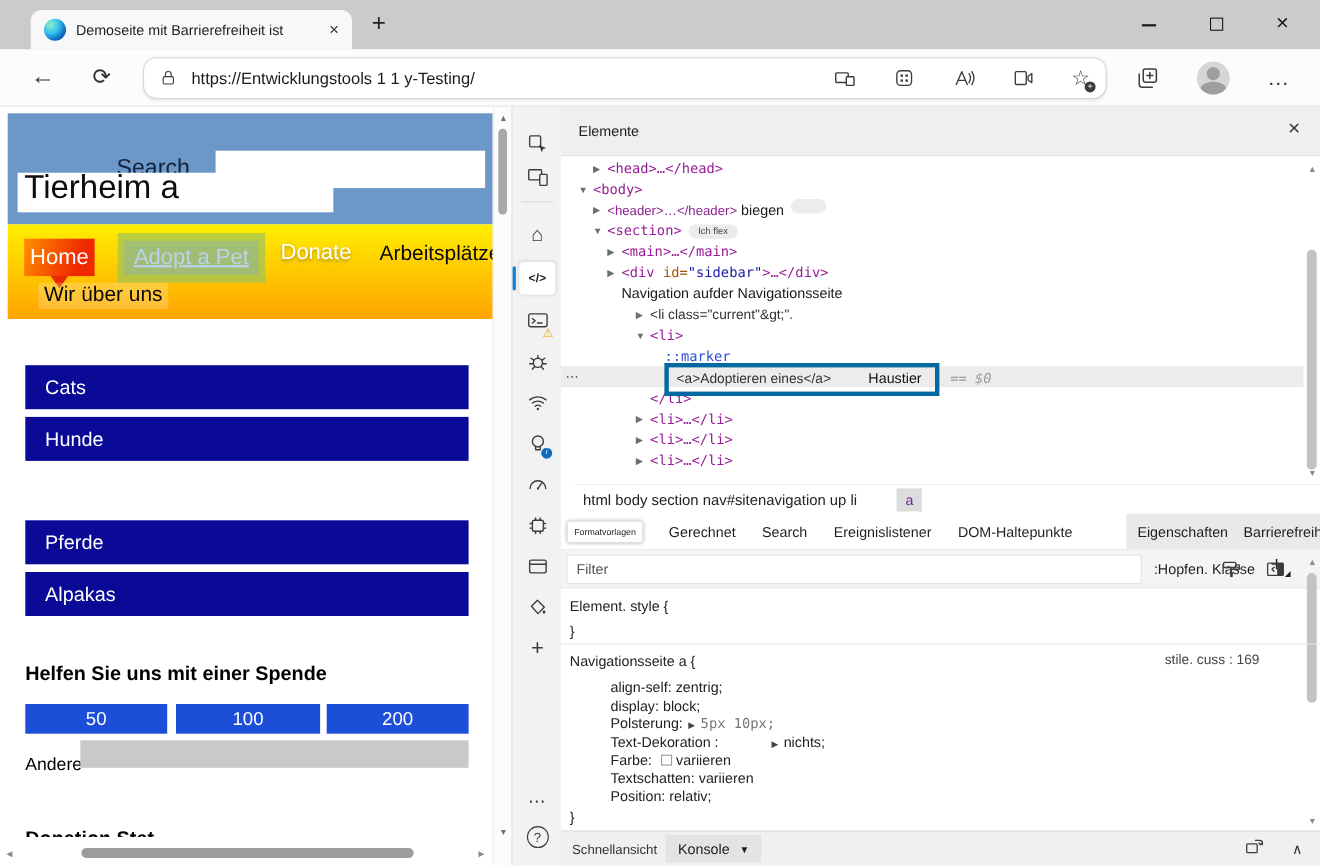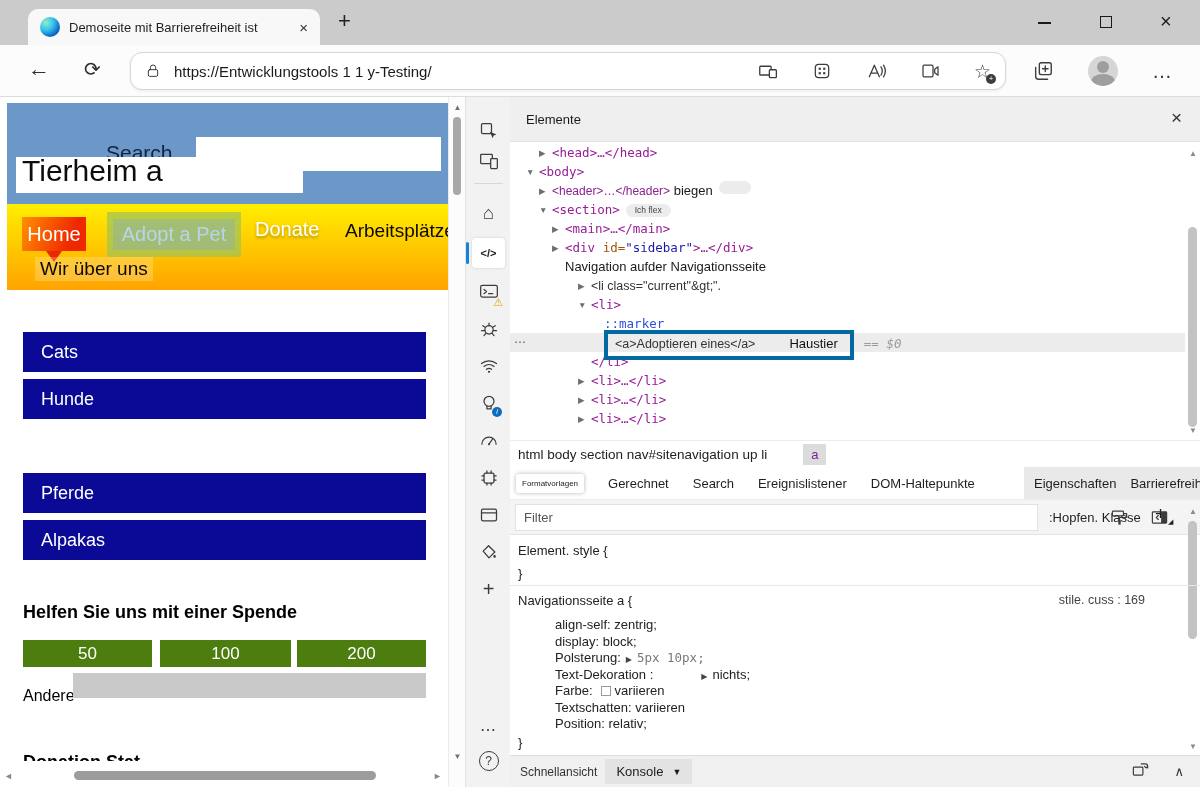--- a/index.html
+++ b/index.html
@@ -41,28 +41,28 @@
   .search-label { position:absolute; left:99px; top:38px; font-size:21px; color:#14233c; }
   .search-input { position:absolute; left:189px; top:34px; width:245px; height:34px; background:#fff; }
   .title-strip { position:absolute; left:16px; top:60px; width:287px; height:36px; background:#fff; z-index:1; }
   .site-title { position:absolute; left:22px; top:57px; font-size:30px; color:#0d0d0d; z-index:3; white-space:nowrap; }
   .size-tooltip { position:absolute; left:103px; top:60px; width:147px; height:39px; background:#fff; border-radius:7px; box-shadow:0 3px 9px rgba(0,0,0,0.35); z-index:2; display:flex; align-items:center; justify-content:center; font-size:17px; color:#8c8c8c; }
   .size-tooltip::after { content:""; position:absolute; left:66px; top:100%; border:9px solid transparent; border-top:11px solid #fff; }
   .site-nav { position:absolute; left:7px; top:107px; width:441px; height:86px; background:linear-gradient(180deg,#ffee00,#ffa300); }
   .nav-home { position:absolute; left:15px; top:13px; width:64px; height:34px; background:linear-gradient(110deg,#ff9000,#f02800 75%); color:#fff; font-size:20px; display:flex; align-items:center; justify-content:center; }
   .nav-home::after { content:""; position:absolute; left:24px; top:100%; border:8px solid transparent; border-top:11px solid #e82800; }
   .nav-adopt { position:absolute; left:100px; top:8px; width:134px; height:45px; background:rgba(158,196,88,0.72); display:flex; align-items:center; justify-content:center; }
-  .nav-adopt-inner { background:rgba(125,172,205,0.38); padding:4px 9px; font-size:20px; color:#b9d4ea; white-space:nowrap; }
+  .nav-adopt-inner { background:rgba(125,172,205,0.38); padding:4px 9px; font-size:20px; color:#b9d4ea; white-space:nowrap;text-decoration:underline; }
   .nav-donate { position:absolute; left:248px; top:14px; font-size:20px; color:#fff; text-shadow:0 2px 3px rgba(110,90,0,0.55); }
   .nav-arbeits { position:absolute; left:338px; top:16px; font-size:19px; color:#0a0a0a; white-space:nowrap; }
   .nav-wir { position:absolute; left:28px; top:53px; font-size:19px; color:#0a0a0a; background:rgba(255,255,255,0.22); padding:1px 5px; }
   .cat { position:absolute; left:23px; width:403px; height:40px; background:#0a0a96; color:#fff; font-size:18px; display:flex; align-items:center; padding-left:18px; }
   .cat0{top:235px}.cat1{top:282px}.cat2{top:329px}.cat3{top:376px}.cat4{top:423px}
   .don-head { position:absolute; left:23px; top:505px; font-size:18px; font-weight:bold; color:#000; }
-  .amt { position:absolute; top:543px; height:27px; background:#4d7c0f; color:#fff; font-size:17px; display:flex; align-items:center; justify-content:center; }
+  .amt { position:absolute; top:543px; height:27px; background:#1d4ed8; color:#fff; font-size:17px; display:flex; align-items:center; justify-content:center; }
   .amt0{left:23px;width:129px}.amt1{left:160px;width:131px}.amt2{left:297px;width:129px}
   .andere-label { position:absolute; left:23px; top:580px; font-size:16px; color:#000;margin-top:10px; }
   .andere-input { position:absolute; left:73px; top:576px; width:353px; height:25px; background:#c9c9c9; }
   .spenden { position:absolute; left:23px; top:609px; width:403px; height:28px; background:#0ba00b; color:#fff; font-size:16px; display:flex; align-items:center; justify-content:center; }
   .cut-head { position:absolute; left:23px; top:655px; width:320px; height:9px; overflow:hidden; font-size:18px; font-weight:bold; color:#000; }
   .hscroll { position:absolute; left:2px; bottom:3px; width:442px; height:16px; }
   .hs-left { position:absolute; left:2px; top:3px; font-size:9px; color:#8a8a8a; }
   .hs-right { position:absolute; right:2px; top:3px; font-size:9px; color:#8a8a8a; }
   .hs-thumb { position:absolute; left:72px; top:3px; width:302px; height:9px; background:#9c9c9c; border-radius:5px; }
 
@@ -105,21 +105,21 @@
   .sg-attr  { color:#a3540a; font-family:"DejaVu Sans Mono", monospace; font-size:12.5px;text-align:right; }
   .sg-val   { color:#1a1aa6; font-family:"DejaVu Sans Mono", monospace; font-size:12.5px; }
   .sg-marker{ color:#2b50d8; font-family:"DejaVu Sans Mono", monospace; font-size:12.5px; }
   .sg-label { color:#111; margin-left:34px; font-size:13px; }
   .sg-eq    { color:#9b9b9b; font-style:italic; font-family:"DejaVu Sans Mono", monospace; font-size:12.5px; margin-left:10px; }
   .sg-pill  { display:inline-block; background:#ececec; border-radius:8px; min-width:32px; height:13px; line-height:13px; font-size:8.5px; color:#444; padding:0 9px; margin-left:6px; vertical-align:1px; }
   .tree-sb-up { position:absolute; right:3px; top:52px; font-size:8px; color:#8a8a8a; }
   .tree-sb-thumb { position:absolute; right:3px; top:130px; width:9px; height:200px; background:#c3c3c3; border-radius:5px; }
   .tree-sb-down { position:absolute; right:3px; top:329px; font-size:8px; color:#8a8a8a; }
 
-  .dt-crumbs { position:absolute; top:343px; left:0; right:0; height:27px; background:#fff; border-top:1px solid #ededed; display:flex; align-items:center; padding-left:8px; font-size:13.5px; color:#222; }
+  .dt-crumbs { position:absolute; top:343px; left:12px; right:0; height:27px; background:#fff; border-top:1px solid #ededed; display:flex; align-items:center; padding-left:8px; font-size:13.5px; color:#222; }
   .crumb-chip { background:#dcdcdc; color:#7b1fa2; padding:3px 8px; margin-left:36px; font-size:13px; }
 
   .dt-tabs { position:absolute; top:370px; left:0; right:0; height:32px; background:#fff; display:flex; align-items:center; padding-left:6px; gap:24px; font-size:13px; color:#1f1f1f; }
   .tab-sel { background:#fff; box-shadow:0 0 4px rgba(0,0,0,0.3); border-radius:3px; font-size:8px; padding:5px 6px; color:#222; }
   .tabs-gray { position:absolute; right:0; top:0; width:176px; height:32px; background:#e9e9e9; display:flex; align-items:center; gap:14px; padding-left:10px; }
 
   .dt-filter { position:absolute; top:402px; left:0; right:0; height:36px; background:#f4f4f4; border-top:1px solid #ececec; border-bottom:1px solid #e4e4e4; }
   .filter-input { position:absolute; left:5px; top:4px; width:523px; height:27px; background:#fff; border:1px solid #e2e2e2; font-size:13px; color:#555; display:flex; align-items:center; padding-left:8px; }
   .hov-cls { position:absolute; left:539px; top:10px; font-size:13px; color:#1f1f1f; }
   .f-plus { position:absolute; left:645px; top:3px; font-size:19px; color:#1f1f1f; }

